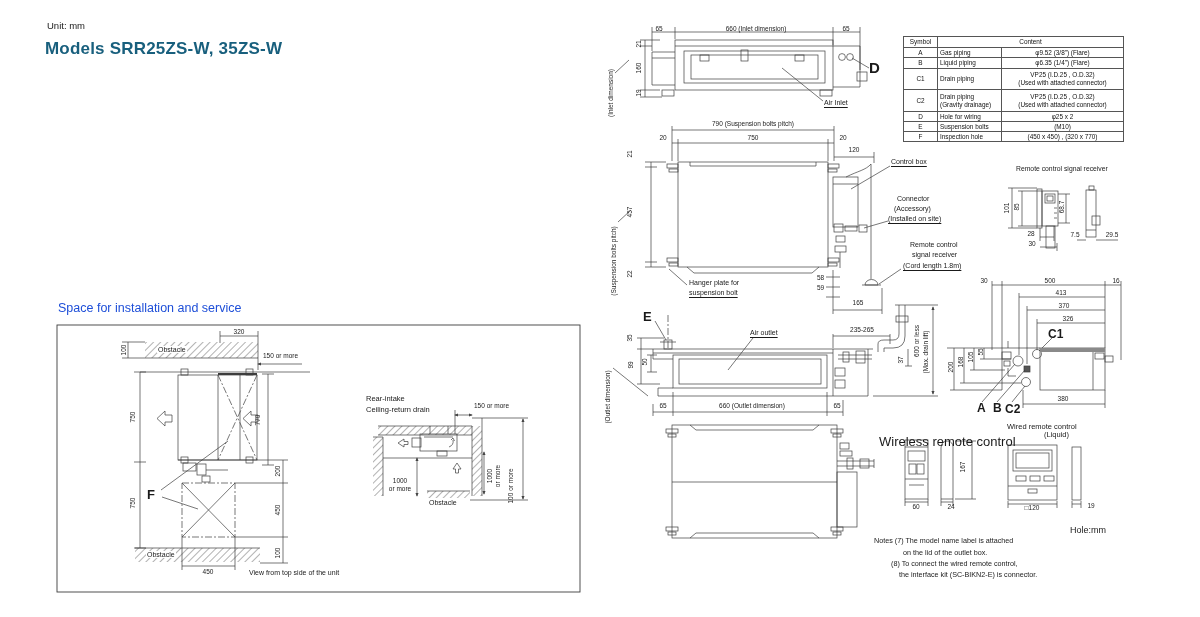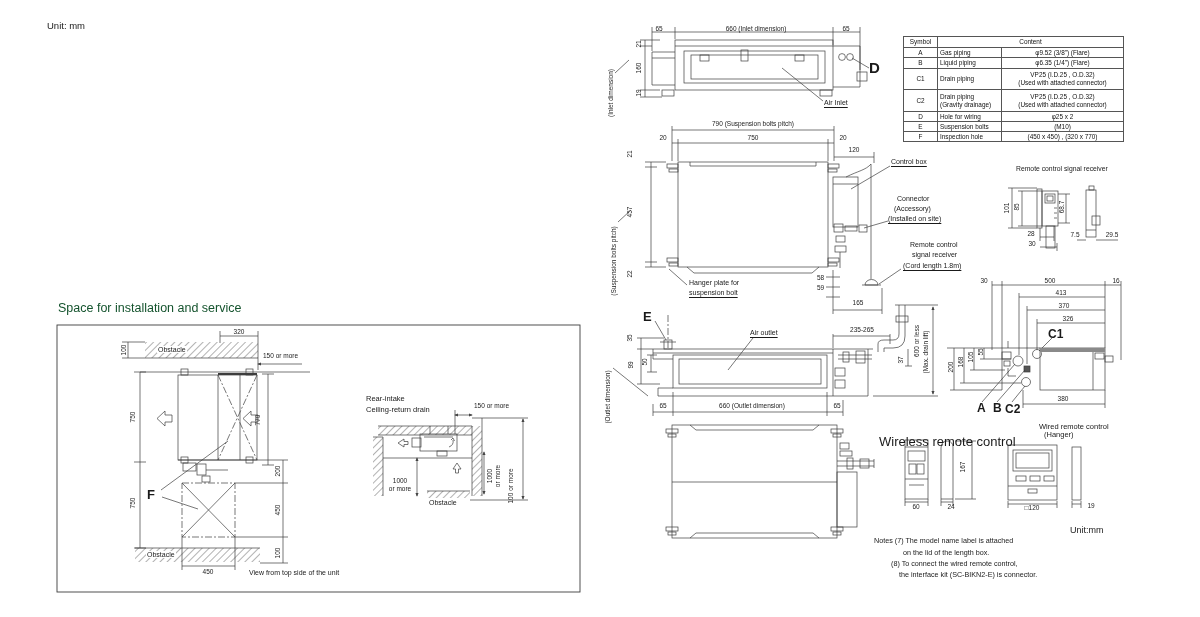--- a/index.html
+++ b/index.html
@@ -9,21 +9,21 @@
   .lab{position:absolute;white-space:nowrap;font-size:7px;color:#1a1a1a;line-height:1;}
   .dim{font-size:6.5px;color:#222;}
   .cl{transform:translate(-50%,-50%);}
   .vl{transform:translate(-50%,-50%) rotate(-90deg);}
   .b12{font-weight:700;font-size:12px;}
   .b13{font-weight:700;font-size:13px;}
   .b15{font-weight:700;font-size:15px;}
   .ul{text-decoration:underline;text-underline-offset:2px;}
   .obst{background:#fff;padding:0 1px;}
   .title{font-size:17px;font-weight:700;color:var(--color-accent,#185f7d);letter-spacing:.2px;}
-  .h-install{font-size:12.5px;color:#14532d;}
+  .h-install{font-size:12.5px;color:#1d4ed8;}
   #symtable{position:absolute;left:903px;top:36px;width:220px;border-collapse:collapse;
             font-size:6.4px;line-height:1.18;color:#111;table-layout:fixed;}
   #symtable th,#symtable td{border:1px solid #555;padding:0 2px;text-align:center;
             vertical-align:middle;font-weight:400;white-space:pre-line;overflow:hidden;}
   #symtable td.item{text-align:left;}
 </style>
 </head>
 <body>
 
 <div id="stage">
@@ -375,20 +375,21 @@
     <rect x="1072" y="447" width="9" height="53"></rect>
     <line x1="1072" y1="504" x2="1081" y2="504"></line>
     <line x1="1072" y1="501" x2="1072" y2="508"></line>
     <line x1="1081" y1="501" x2="1081" y2="508"></line>
   </g>
 
   <rect x="1040" y="348" width="65" height="4" fill="#8a8a8a" stroke="none"></rect>
 </svg>
 
 <span class="lab" style="left:47px;top:21px;font-size:9.5px">Unit: mm</span>
+<span class="lab title" style="left:45px;top:40px">Models SRR25ZS-W, 35ZS-W</span>
 
 <span class="lab h-install" style="left:58px;top:302px">Space for installation and service</span>
 <span class="lab dim cl" style="left:239px;top:332px">320</span>
 <span class="lab obst" style="left:157px;top:346px">Obstacle</span>
 <span class="lab dim vl" style="left:124px;top:350px">100</span>
 <span class="lab dim" style="left:263px;top:353px">150 or more</span>
 <span class="lab dim vl" style="left:133px;top:417px">750</span>
 <span class="lab dim vl" style="left:258px;top:420px">770</span>
 <span class="lab dim vl" style="left:278px;top:471px">200</span>
 <span class="lab b13" style="left:147px;top:488px">F</span>
@@ -477,28 +478,28 @@
 <span class="lab b12" style="left:1048px;top:328px">C1</span>
 <span class="lab b12" style="left:977px;top:402px">A</span>
 <span class="lab b12" style="left:993px;top:402px">B</span>
 <span class="lab b12" style="left:1005px;top:403px">C2</span>
 <span class="lab dim cl" style="left:1063px;top:399px">380</span>
 
 <span class="lab" style="left:879px;top:435px;font-size:13px">Wireless remote control</span>
 <span class="lab dim cl" style="left:916px;top:507px">60</span>
 <span class="lab dim cl" style="left:951px;top:507px">24</span>
 <span class="lab dim vl" style="left:963px;top:467px">167</span>
-<span class="lab" style="left:1039px;top:423px;font-size:7.5px">Wired remote control</span>
-<span class="lab" style="left:1044px;top:431px;font-size:7.5px">(Hanger)</span>
+<span class="lab" style="left:1007px;top:423px;font-size:7.5px">Wired remote control</span>
+<span class="lab" style="left:1044px;top:431px;font-size:7.5px">(Liquid)</span>
 <span class="lab dim cl" style="left:1032px;top:508px">□120</span>
 <span class="lab dim cl" style="left:1091px;top:506px">19</span>
-<span class="lab" style="left:1070px;top:526px;font-size:9px">Unit:mm</span>
+<span class="lab" style="left:1070px;top:526px;font-size:9px">Hole:mm</span>
 
 <span class="lab" style="left:874px;top:537px;font-size:7.2px">Notes (7) The model name label is attached</span>
-<span class="lab" style="left:903px;top:549px;font-size:7.2px">on the lid of the length box.</span>
+<span class="lab" style="left:903px;top:549px;font-size:7.2px">on the lid of the outlet box.</span>
 <span class="lab" style="left:891px;top:560px;font-size:7.2px">(8) To connect the wired remote control,</span>
 <span class="lab" style="left:899px;top:571px;font-size:7.2px">the interface kit (SC-BIKN2-E) is connector.</span>
 
 <table id="symtable">
   <colgroup>
         <col style="width:34px">
         <col style="width:64px">
         <col style="width:122px">
       </colgroup>
   <tbody>

